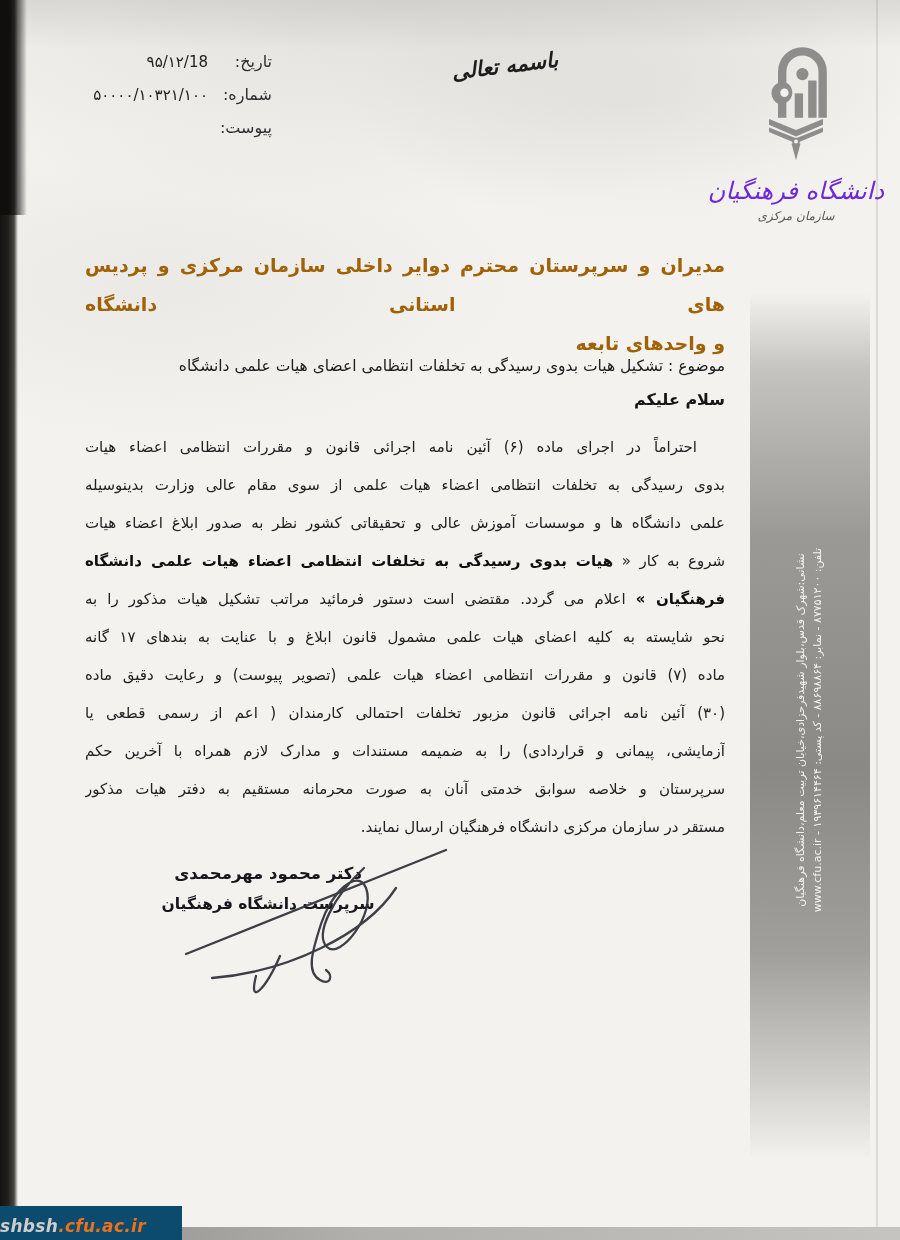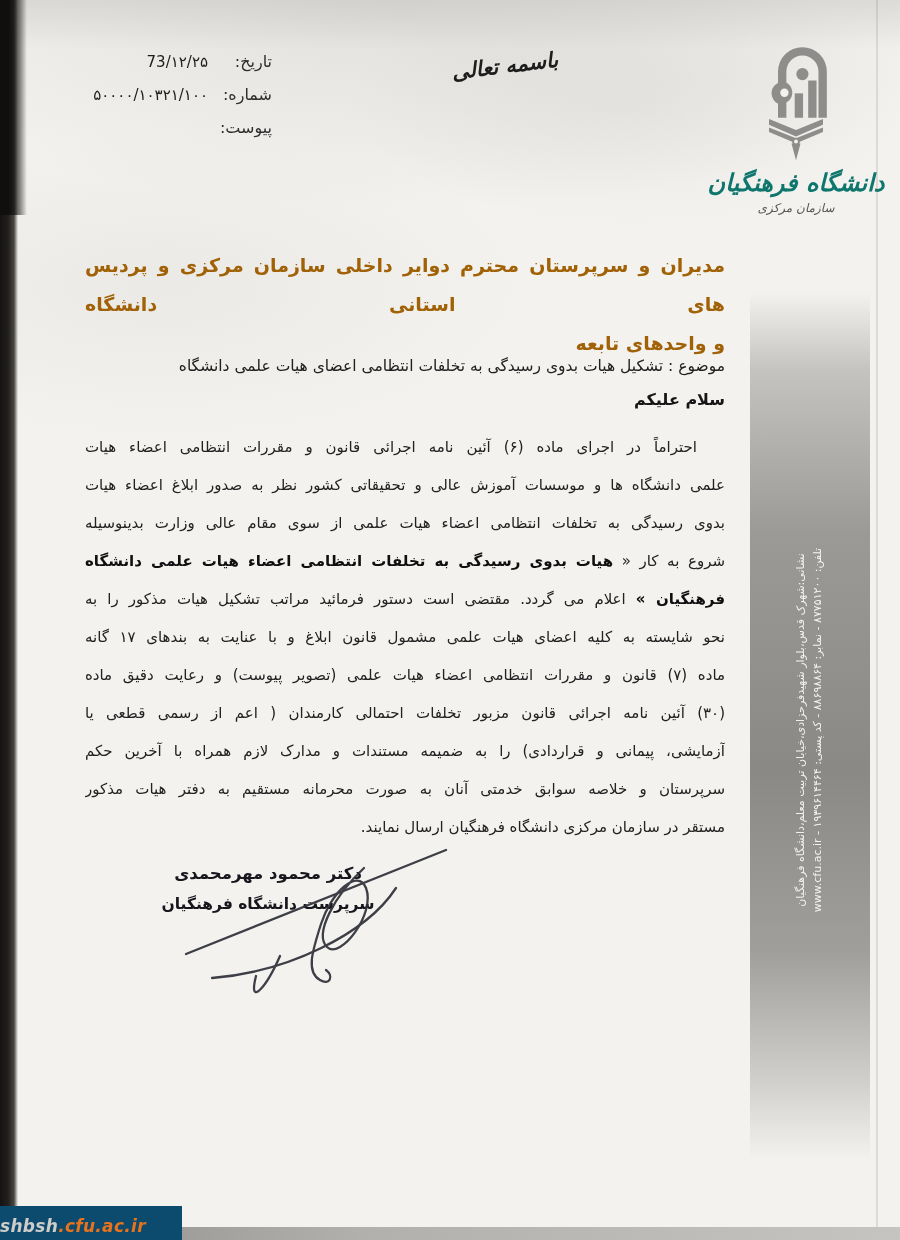--- a/index.html
+++ b/index.html
@@ -30,21 +30,21 @@
   .header-left{position:absolute;left:40px;top:52px;width:232px;}
   .meta-row{display:flex;align-items:baseline;height:33px;}
   .meta-label{font-size:16px;color:#2d2d2d;width:62px;letter-spacing:.2px;}
   .meta-value{font-size:15px;color:#1c1c1c;margin-right:2px;}
 
   .besmellah{position:absolute;left:412px;top:54px;width:186px;text-align:center;
     font-size:21px;font-style:italic;font-weight:bold;color:#1d1d1d;transform:rotate(-7deg);}
 
   .logo{position:absolute;left:698px;top:42px;width:196px;text-align:center;}
   .logo svg{width:124px;height:122px;display:block;margin:0 auto;}
-  .logo-name{font-size:24px;font-weight:bold;font-style:italic;color:#0f766e;line-height:30px;margin-top:4px;}
+  .logo-name{font-size:24px;font-weight:normal;font-style:italic;color:#6d28d9;line-height:30px;margin-top:12px;}
   .logo-org{font-size:12px;font-style:italic;color:#585858;margin-top:3px;}
 
   
   .recipient{position:absolute;left:85px;top:246px;width:640px;font-weight:bold;
     font-size:19px;line-height:39px;color:#a16207;}
   .recipient .l1{text-align:justify;text-align-last:justify;}
   .recipient .l2{}
 
   .subject{position:absolute;left:85px;top:350px;width:640px;font-size:15.5px;color:#202020;text-align:right;margin-top:7px;}
   .greeting{position:absolute;left:85px;top:390px;width:640px;font-weight:bold;font-size:16px;color:#161616;}
@@ -83,21 +83,21 @@
   .wm-orange{color:#e8731c;}
 </style>
 </head>
 <body>
 
 <div class="page">
 
   <div class="header-left">
     <div class="meta-row">
       <span class="meta-label">تاریخ:</span>
-      <span class="meta-value">73/۱۲/۲۵</span>
+      <span class="meta-value">۹۵/۱۲/18</span>
     </div>
     <div class="meta-row">
       <span class="meta-label">شماره:</span>
       <span class="meta-value">۵۰۰۰۰/۱۰۳۲۱/۱۰۰</span>
     </div>
     <div class="meta-row">
       <span class="meta-label">پیوست:</span>
       <span class="meta-value"></span>
     </div>
   </div>
@@ -126,22 +126,22 @@
   <div class="recipient">
     <div class="l1">مدیران و سرپرستان محترم دوایر داخلی سازمان مرکزی و پردیس های استانی دانشگاه</div>
     <div class="l2">و واحدهای تابعه</div>
   </div>
 
   <div class="subject">موضوع : تشکیل هیات بدوی رسیدگی به تخلفات انتظامی اعضای هیات علمی دانشگاه</div>
   <div class="greeting">سلام علیکم</div>
 
   <div class="body-par">
       <div class="body-line first"><span>احتراماً در اجرای ماده (۶) آئین نامه اجرائی قانون و مقررات انتظامی اعضاء هیات</span></div>
+      <div class="body-line"><span>بدوی رسیدگی به تخلفات انتظامی اعضاء هیات علمی از سوی مقام عالی وزارت بدینوسیله</span></div>
       <div class="body-line"><span>علمی دانشگاه ها و موسسات آموزش عالی و تحقیقاتی کشور نظر به صدور ابلاغ اعضاء هیات</span></div>
-      <div class="body-line"><span>بدوی رسیدگی به تخلفات انتظامی اعضاء هیات علمی از سوی مقام عالی وزارت بدینوسیله</span></div>
       <div class="body-line"><span>شروع به کار « </span><span class="seg-bold">هیات بدوی رسیدگی به تخلفات انتظامی اعضاء هیات علمی دانشگاه</span></div>
       <div class="body-line"><span class="seg-bold">فرهنگیان »</span><span> اعلام می گردد. مقتضی است دستور فرمائید مراتب تشکیل هیات مذکور را به</span></div>
       <div class="body-line"><span>نحو شایسته به کلیه اعضای هیات علمی مشمول قانون ابلاغ و با عنایت به بندهای ۱۷ گانه</span></div>
       <div class="body-line"><span>ماده (۷) قانون و مقررات انتظامی اعضاء هیات علمی (تصویر پیوست) و رعایت دقیق ماده</span></div>
       <div class="body-line"><span>(۳۰) آئین نامه اجرائی قانون مزبور تخلفات احتمالی کارمندان ( اعم از رسمی قطعی یا</span></div>
       <div class="body-line"><span>آزمایشی، پیمانی و قراردادی) را به ضمیمه مستندات و مدارک لازم همراه با آخرین حکم</span></div>
       <div class="body-line"><span>سرپرستان و خلاصه سوابق خدمتی آنان به صورت محرمانه مستقیم به دفتر هیات مذکور</span></div>
       <div class="body-line last"><span>مستقر در سازمان مرکزی دانشگاه فرهنگیان ارسال نمایند.</span></div>
     </div>
 

